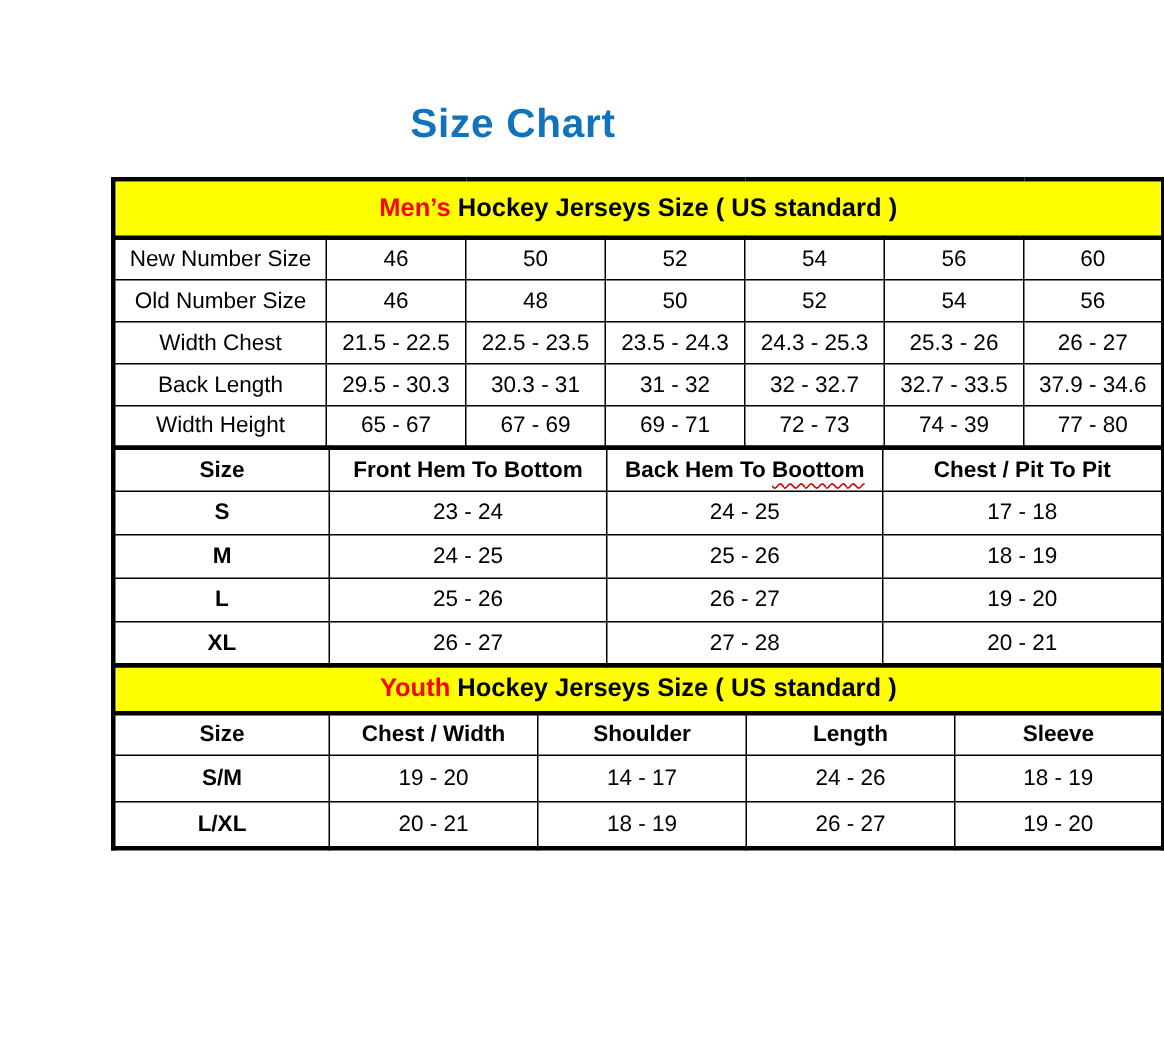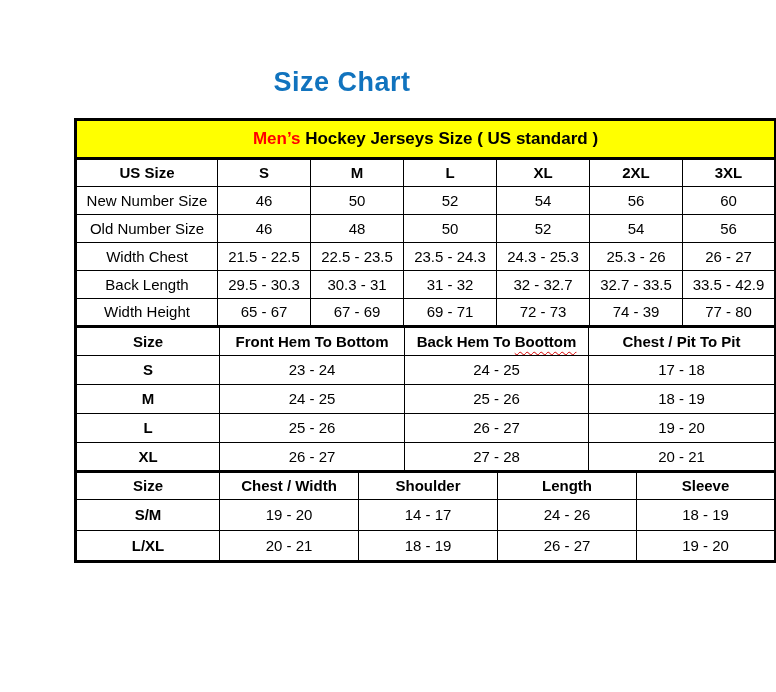--- a/index.html
+++ b/index.html
@@ -87,29 +87,20 @@
         <col style="width:93px">
         <col style="width:93px">
       <col style="width:93px">
         <col style="width:93px">
         <col style="width:93px">
     </colgroup>
     <tbody>
         <tr class="band">
       <td colspan="7"><span class="hl">Men’s</span><span> Hockey Jerseys Size ( US standard )</span></td>
     </tr>
-    <tr class="head">
-      <td>US Size</td>
-      <td>S</td>
-      <td>M</td>
-      <td>L</td>
-      <td>XL</td>
-      <td>2XL</td>
-      <td>3XL</td>
-    </tr>
     <tr>
       <td>New Number Size</td>
       <td>46</td>
       <td>50</td>
       <td>52</td>
       <td>54</td>
       <td>56</td>
       <td>60</td>
     </tr>
     <tr>
@@ -130,21 +121,21 @@
       <td>25.3 - 26</td>
       <td>26 - 27</td>
     </tr>
     <tr>
       <td>Back Length</td>
       <td>29.5 - 30.3</td>
       <td>30.3 - 31</td>
       <td>31 - 32</td>
       <td>32 - 32.7</td>
       <td>32.7 - 33.5</td>
-      <td>33.5 - 42.9</td>
+      <td>37.9 - 34.6</td>
     </tr>
     <tr>
       <td>Width Height</td>
       <td>65 - 67</td>
       <td>67 - 69</td>
       <td>69 - 71</td>
       <td>72 - 73</td>
       <td>74 - 39</td>
       <td>77 - 80</td>
     </tr>
@@ -194,20 +185,23 @@
 
   <table class="size-table t-youth">
     <colgroup>
       <col style="width:144px">
         <col style="width:139px">
         <col style="width:139px">
         <col style="width:139px">
         <col style="width:139px">
     </colgroup>
     <tbody>
+        <tr class="band">
+      <td colspan="5"><span class="hl">Youth</span><span> Hockey Jerseys Size ( US standard )</span></td>
+    </tr>
     <tr class="head">
       <td>Size</td>
       <td>Chest / Width</td>
       <td>Shoulder</td>
       <td>Length</td>
       <td>Sleeve</td>
     </tr>
     <tr>
       <td class="lab-bold">S/M</td>
       <td>19 - 20</td>

